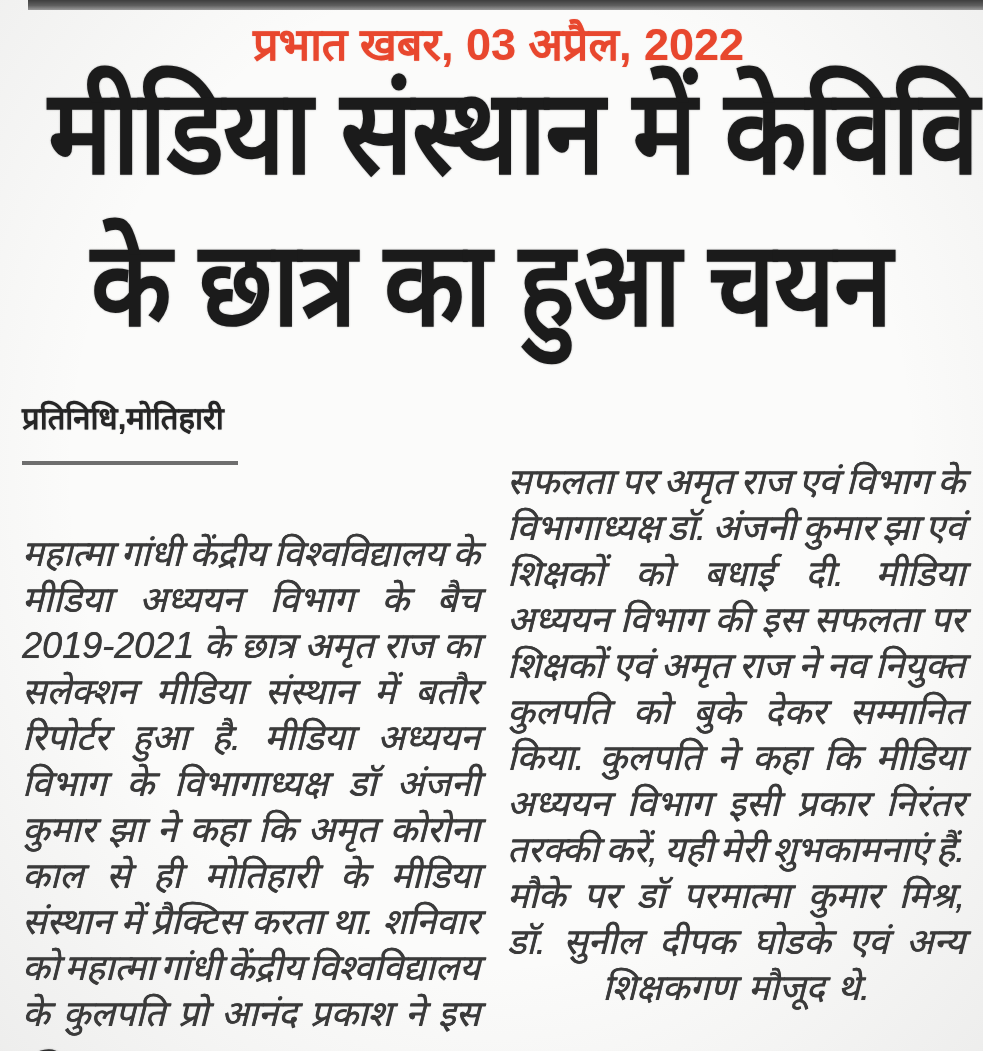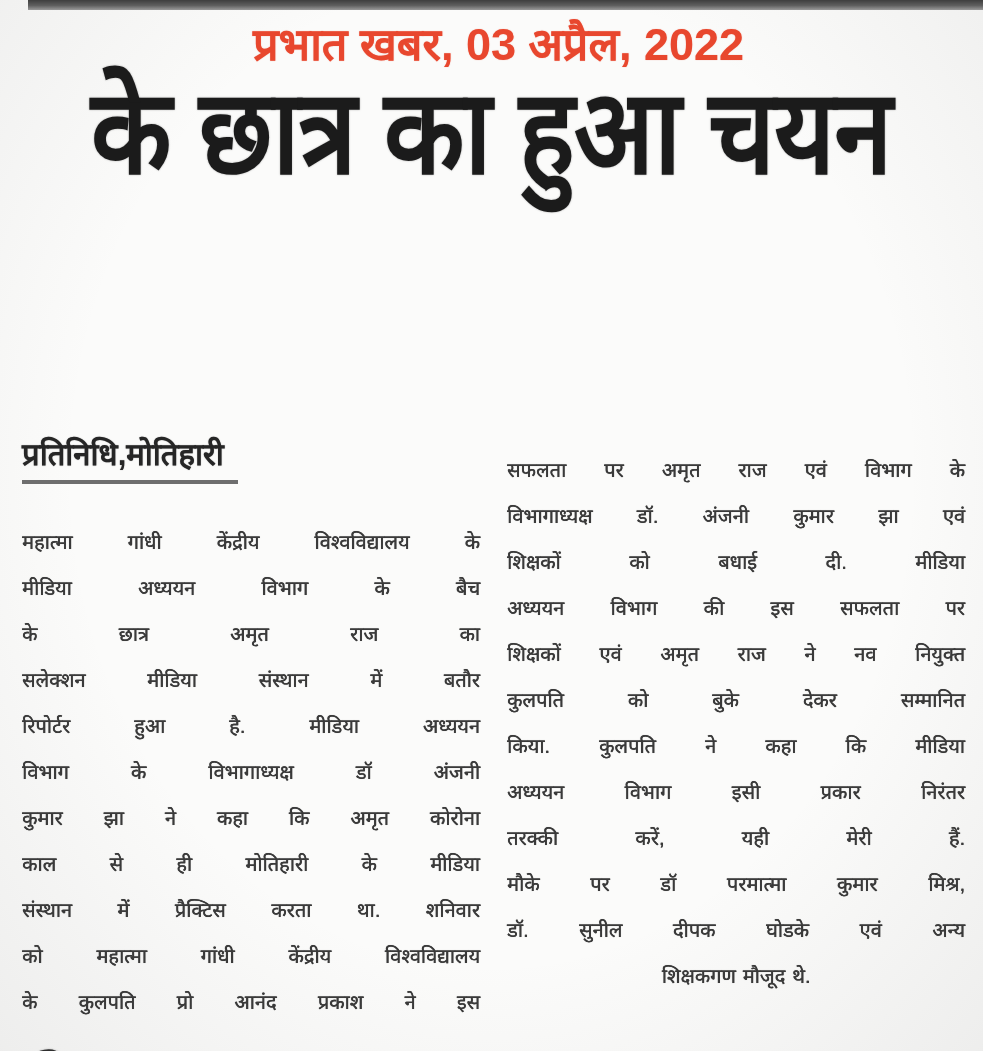--- a/index.html
+++ b/index.html
@@ -39,30 +39,30 @@
     white-space:nowrap;
     font-size:118px;line-height:152px;
     letter-spacing:-1px;
     transform-origin:50% 50%;
     text-shadow:0 0 2px rgba(10,10,10,.35);
   }
   .byline{
     position:absolute;top:396px;left:22px;
     font-size:31px;font-weight:700;
     color:var(--byline-ink,#262626);
-    padding:0 14px 6px 0;
+    padding:0 14px 23px 0;
     border-bottom:4px solid var(--underline-gray,#6e6e6e);
     text-shadow:0 0 1px rgba(30,30,30,.5);
-    margin-top:36px;
   }
   .col{
     position:absolute;width:458px;
     color:var(--body-ink,#3a3a3a);
-    font-size:20px;
+    font-size:36px;
     text-shadow:0.35px 0 0 currentColor, 0 0 1px rgba(70,70,70,.35);
+    font-style:italic;
   }
   .col-left{left:22px;top:528px;}
   .col-right{left:507px;top:456px;}
   .line{
     height:46px;
     display:flex;justify-content:space-between;align-items:baseline;
     white-space:nowrap;
   }
   .line-left{justify-content:center;gap:0.34em;}
   .cropped{
@@ -76,20 +76,21 @@
 </head>
 <body>
 
 <div class="page">
 
   <div class="scan-bar"></div>
 
   <div class="masthead">प्रभात खबर, 03 अप्रैल, 2022</div>
 
   <div class="headline">
+    <div><span class="hline" style="transform: scaleX(0.906);">मीडिया संस्थान में केविवि</span></div>
     <div><span class="hline" style="transform: scaleX(0.889);">के छात्र का हुआ चयन</span></div>
   </div>
 
   <div class="byline">प्रतिनिधि,मोतिहारी</div>
 
   <div class="col col-left">
       <div class="line">
         <span>महात्मा</span>
         <span>गांधी</span>
         <span>केंद्रीय</span>
@@ -97,20 +98,21 @@
         <span>के</span>
       </div>
       <div class="line">
         <span>मीडिया</span>
         <span>अध्ययन</span>
         <span>विभाग</span>
         <span>के</span>
         <span>बैच</span>
       </div>
       <div class="line">
+        <span>2019-2021</span>
         <span>के</span>
         <span>छात्र</span>
         <span>अमृत</span>
         <span>राज</span>
         <span>का</span>
       </div>
       <div class="line">
         <span>सलेक्शन</span>
         <span>मीडिया</span>
         <span>संस्थान</span>
@@ -236,20 +238,21 @@
         <span>विभाग</span>
         <span>इसी</span>
         <span>प्रकार</span>
         <span>निरंतर</span>
       </div>
       <div class="line">
         <span>तरक्की</span>
         <span>करें,</span>
         <span>यही</span>
         <span>मेरी</span>
+        <span>शुभकामनाएं</span>
         <span>हैं.</span>
       </div>
       <div class="line">
         <span>मौके</span>
         <span>पर</span>
         <span>डॉ</span>
         <span>परमात्मा</span>
         <span>कुमार</span>
         <span>मिश्र,</span>
       </div>

